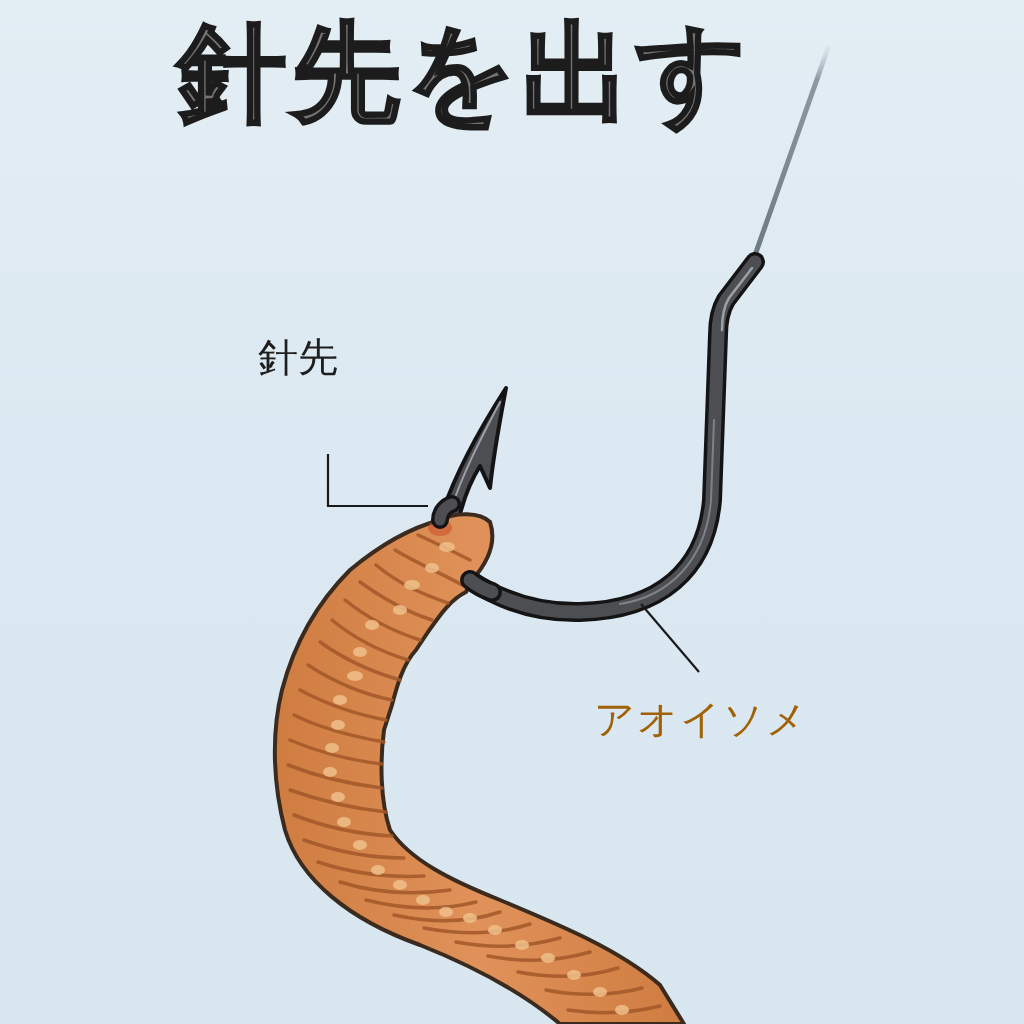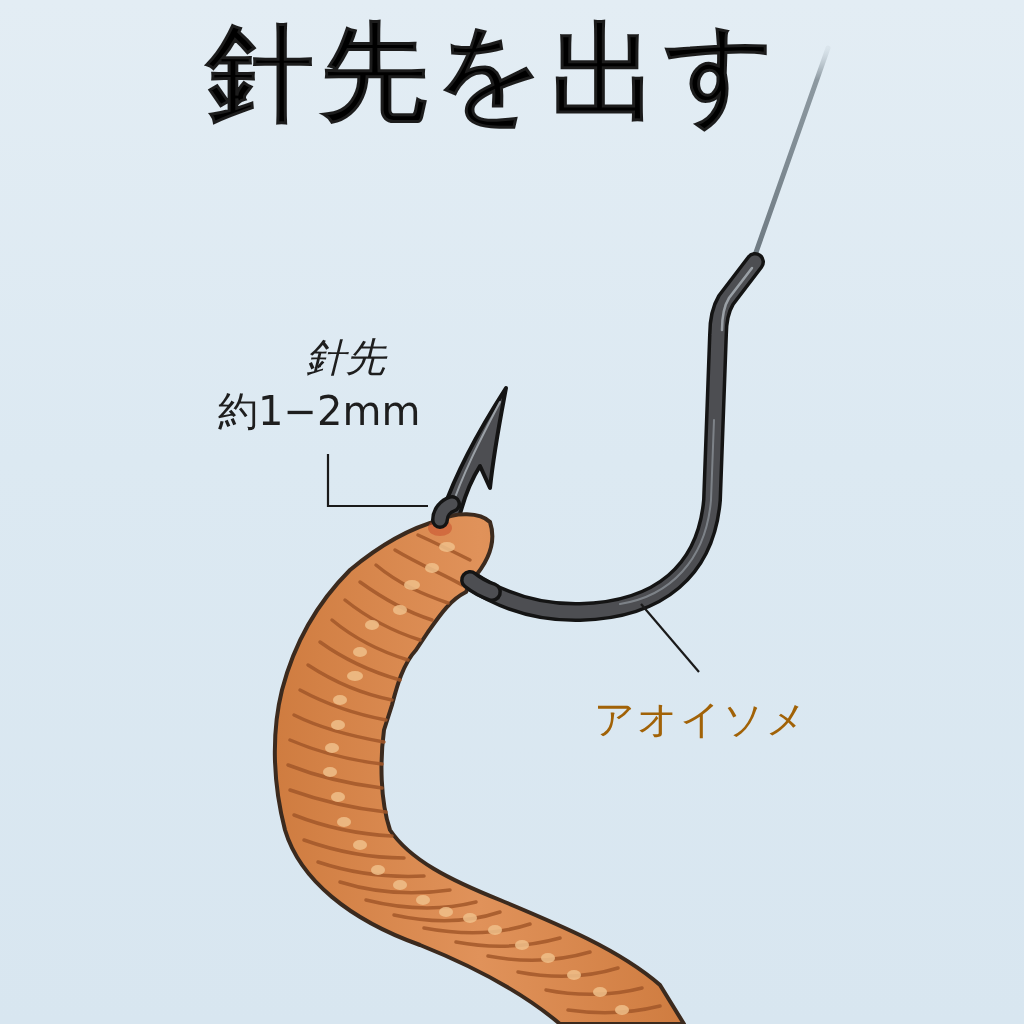--- a/index.html
+++ b/index.html
@@ -13,43 +13,41 @@
       background: linear-gradient(180deg, #e3edf4 0%, #dce9f2 45%, #d8e6f0 100%);
       position: relative;
       font-family: "DejaVu Sans", "Liberation Sans", sans-serif;
     }
     .title {
       position: absolute;
       left: 178px;
       top: 14px;
       width: 600px;
       font-size: 108px;
-      font-weight: 400;
-      color: #000000;
+      font-weight: 700;
+      color: #737373;
       letter-spacing: 6px;
       line-height: 1.1;
       white-space: nowrap;
-      margin-left: 28px;
       -webkit-text-stroke: 3px #1c1c1c;
     }
     .label-tip {
       position: absolute;
       left: 218px;
       top: 330px;
       color: #1e1e1e;
       font-size: 40px;
       line-height: 1.35;
       text-align: center;
       width: 215px;
     }
     .label-tip .line1 {
       display: block;
       padding-left: 40px;
-      text-align: center;
-      font-style: italic;
+      text-align: left;
     }
     .label-tip .line2 {
       display: block;
       text-align: left;
       letter-spacing: 0px;
     }
     .label-worm {
       position: absolute;
       left: 594px;
       top: 692px;
@@ -201,16 +199,15 @@
   <g>
     <path d="M 440 520 C 440 512, 446 506, 452 504" fill="none" stroke="#141414" stroke-width="18" stroke-linecap="round"></path>
     <path d="M 440 520 C 440 512, 446 506, 452 504" fill="none" stroke="#4d4e52" stroke-width="11" stroke-linecap="round"></path>
     <path d="M 470 580 C 480 588, 486 590, 492 592" fill="none" stroke="#141414" stroke-width="20" stroke-linecap="round"></path>
     <path d="M 470 580 C 480 588, 486 590, 492 592" fill="none" stroke="#4d4e52" stroke-width="13" stroke-linecap="round"></path>
   </g>
 </svg>
 
 <div class="label-tip">
   <span class="line1">針先</span>
-  <span class="line2">約1−2mm</span>
 </div>
 
 <div class="label-worm">アオイソメ</div>
 
 </body></html>

